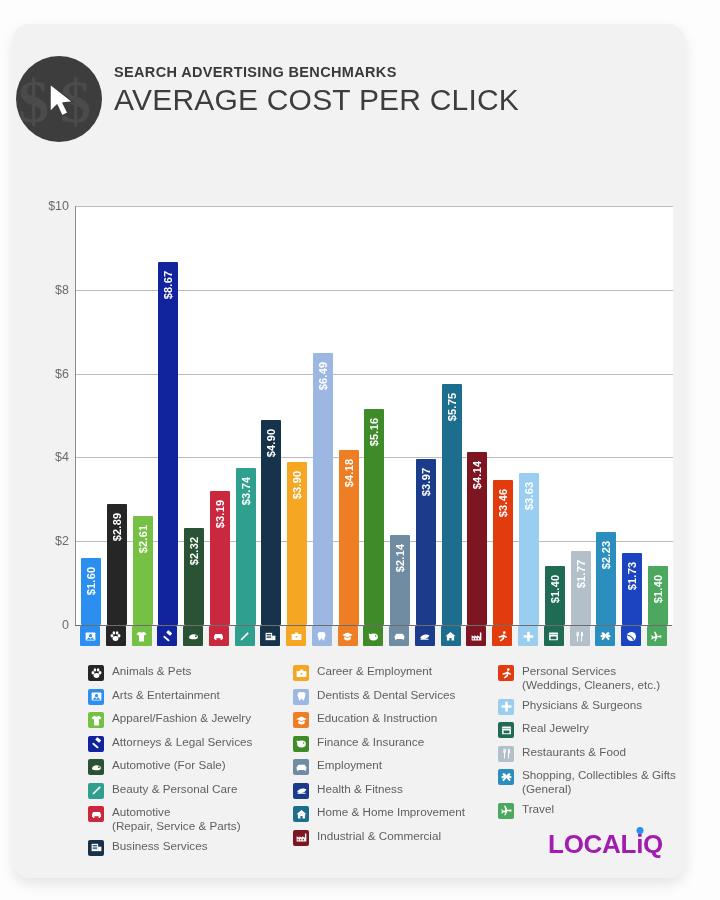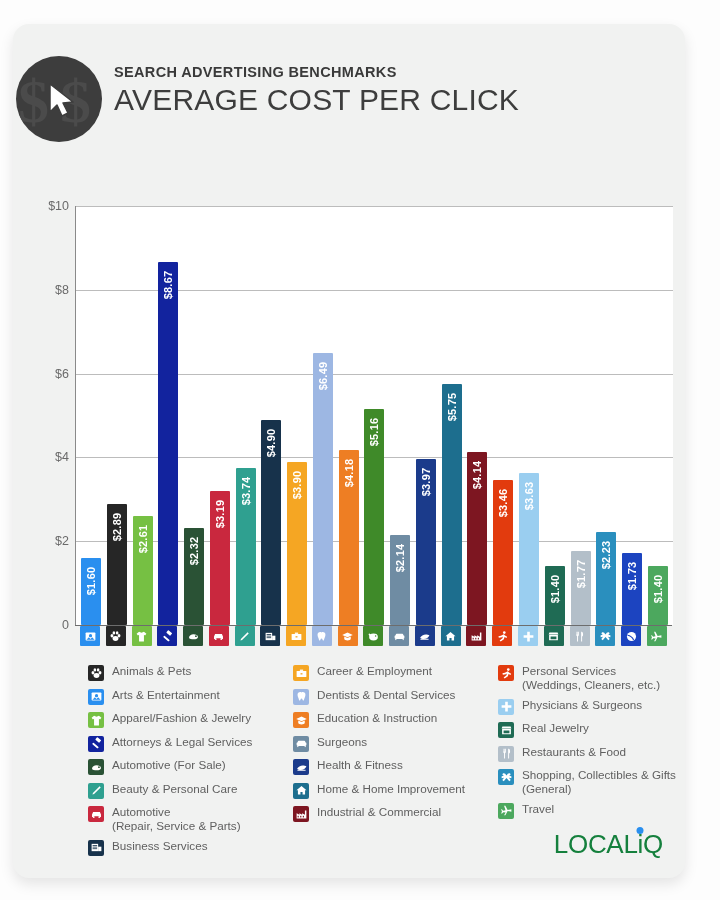--- a/index.html
+++ b/index.html
@@ -203,23 +203,23 @@
     color: #5f5f5f;
     line-height: 13.5px;
     white-space: pre-line;
   }
 
   
   .brand {
     position: absolute;
     right: 22px; bottom: 18px;
     font-size: 26px;
-    font-weight: normal;
+    font-weight: bold;
     letter-spacing: -0.3px;
-    color: #15803d;
+    color: #a21caf;
   }
   .brand .lower-i { position: relative; font-size: 26px; }
   .brand .dot {
     position: absolute;
     left: 50%;
     transform: translateX(-50%);
     top: -2px;
     width: 7px; height: 7px;
     border-radius: 50%;
     background: #2a8fef;
@@ -642,29 +642,39 @@
           <div class="legend-item">
             <span class="legend-swatch" style="background: rgb(238, 126, 35);">
               <svg width="13" height="13" viewBox="0 0 16 16">
                 <path d="M8 3L1.5 6 8 9l6.5-3z" fill="#fff"></path>
                 <path d="M4 8v3c0 1 2 1.8 4 1.8s4-0.8 4-1.8V8l-4 1.9z" fill="#fff"></path>
               </svg>
             </span>
             <span class="legend-text">Education &amp; Instruction</span>
           </div>
           <div class="legend-item">
+            <span class="legend-swatch" style="background: rgb(63, 138, 41);">
+              <svg width="13" height="13" viewBox="0 0 16 16">
+                <ellipse cx="8" cy="8.6" rx="5.4" ry="4.2" fill="#fff"></ellipse>
+                <circle cx="10.6" cy="7.4" r="0.9" fill="#3f8a29"></circle>
+                <path d="M3 5.5l1.6 1.8" stroke="#fff" stroke-width="2" stroke-linecap="round"></path>
+              </svg>
+            </span>
+            <span class="legend-text">Finance &amp; Insurance</span>
+          </div>
+          <div class="legend-item">
             <span class="legend-swatch" style="background: rgb(111, 140, 163);">
               <svg width="13" height="13" viewBox="0 0 16 16">
                 <rect x="2" y="6.6" width="12" height="4.4" rx="1.4" fill="#fff"></rect>
                 <rect x="3.4" y="4.6" width="9.2" height="3" rx="1.2" fill="#fff"></rect>
                 <rect x="2.8" y="11" width="1.3" height="1.4" fill="#fff"></rect>
                 <rect x="11.9" y="11" width="1.3" height="1.4" fill="#fff"></rect>
               </svg>
             </span>
-            <span class="legend-text">Surgeons</span>
+            <span class="legend-text">Employment</span>
           </div>
           <div class="legend-item">
             <span class="legend-swatch" style="background: rgb(27, 59, 139);">
               <svg width="13" height="13" viewBox="0 0 16 16">
                 <path d="M2.6 9.6c1.2-2.6 4-4.2 7-4.2 1.6 0 3.4 0.4 4.4 1.2-0.8 2.8-3.8 4.6-7 4.6-1.8 0-3.4-0.5-4.4-1.6z" fill="#fff"></path>
                 <path d="M3 10.8h10v1.2H3z" fill="#fff"></path>
               </svg>
             </span>
             <span class="legend-text">Health &amp; Fitness</span>
           </div>

